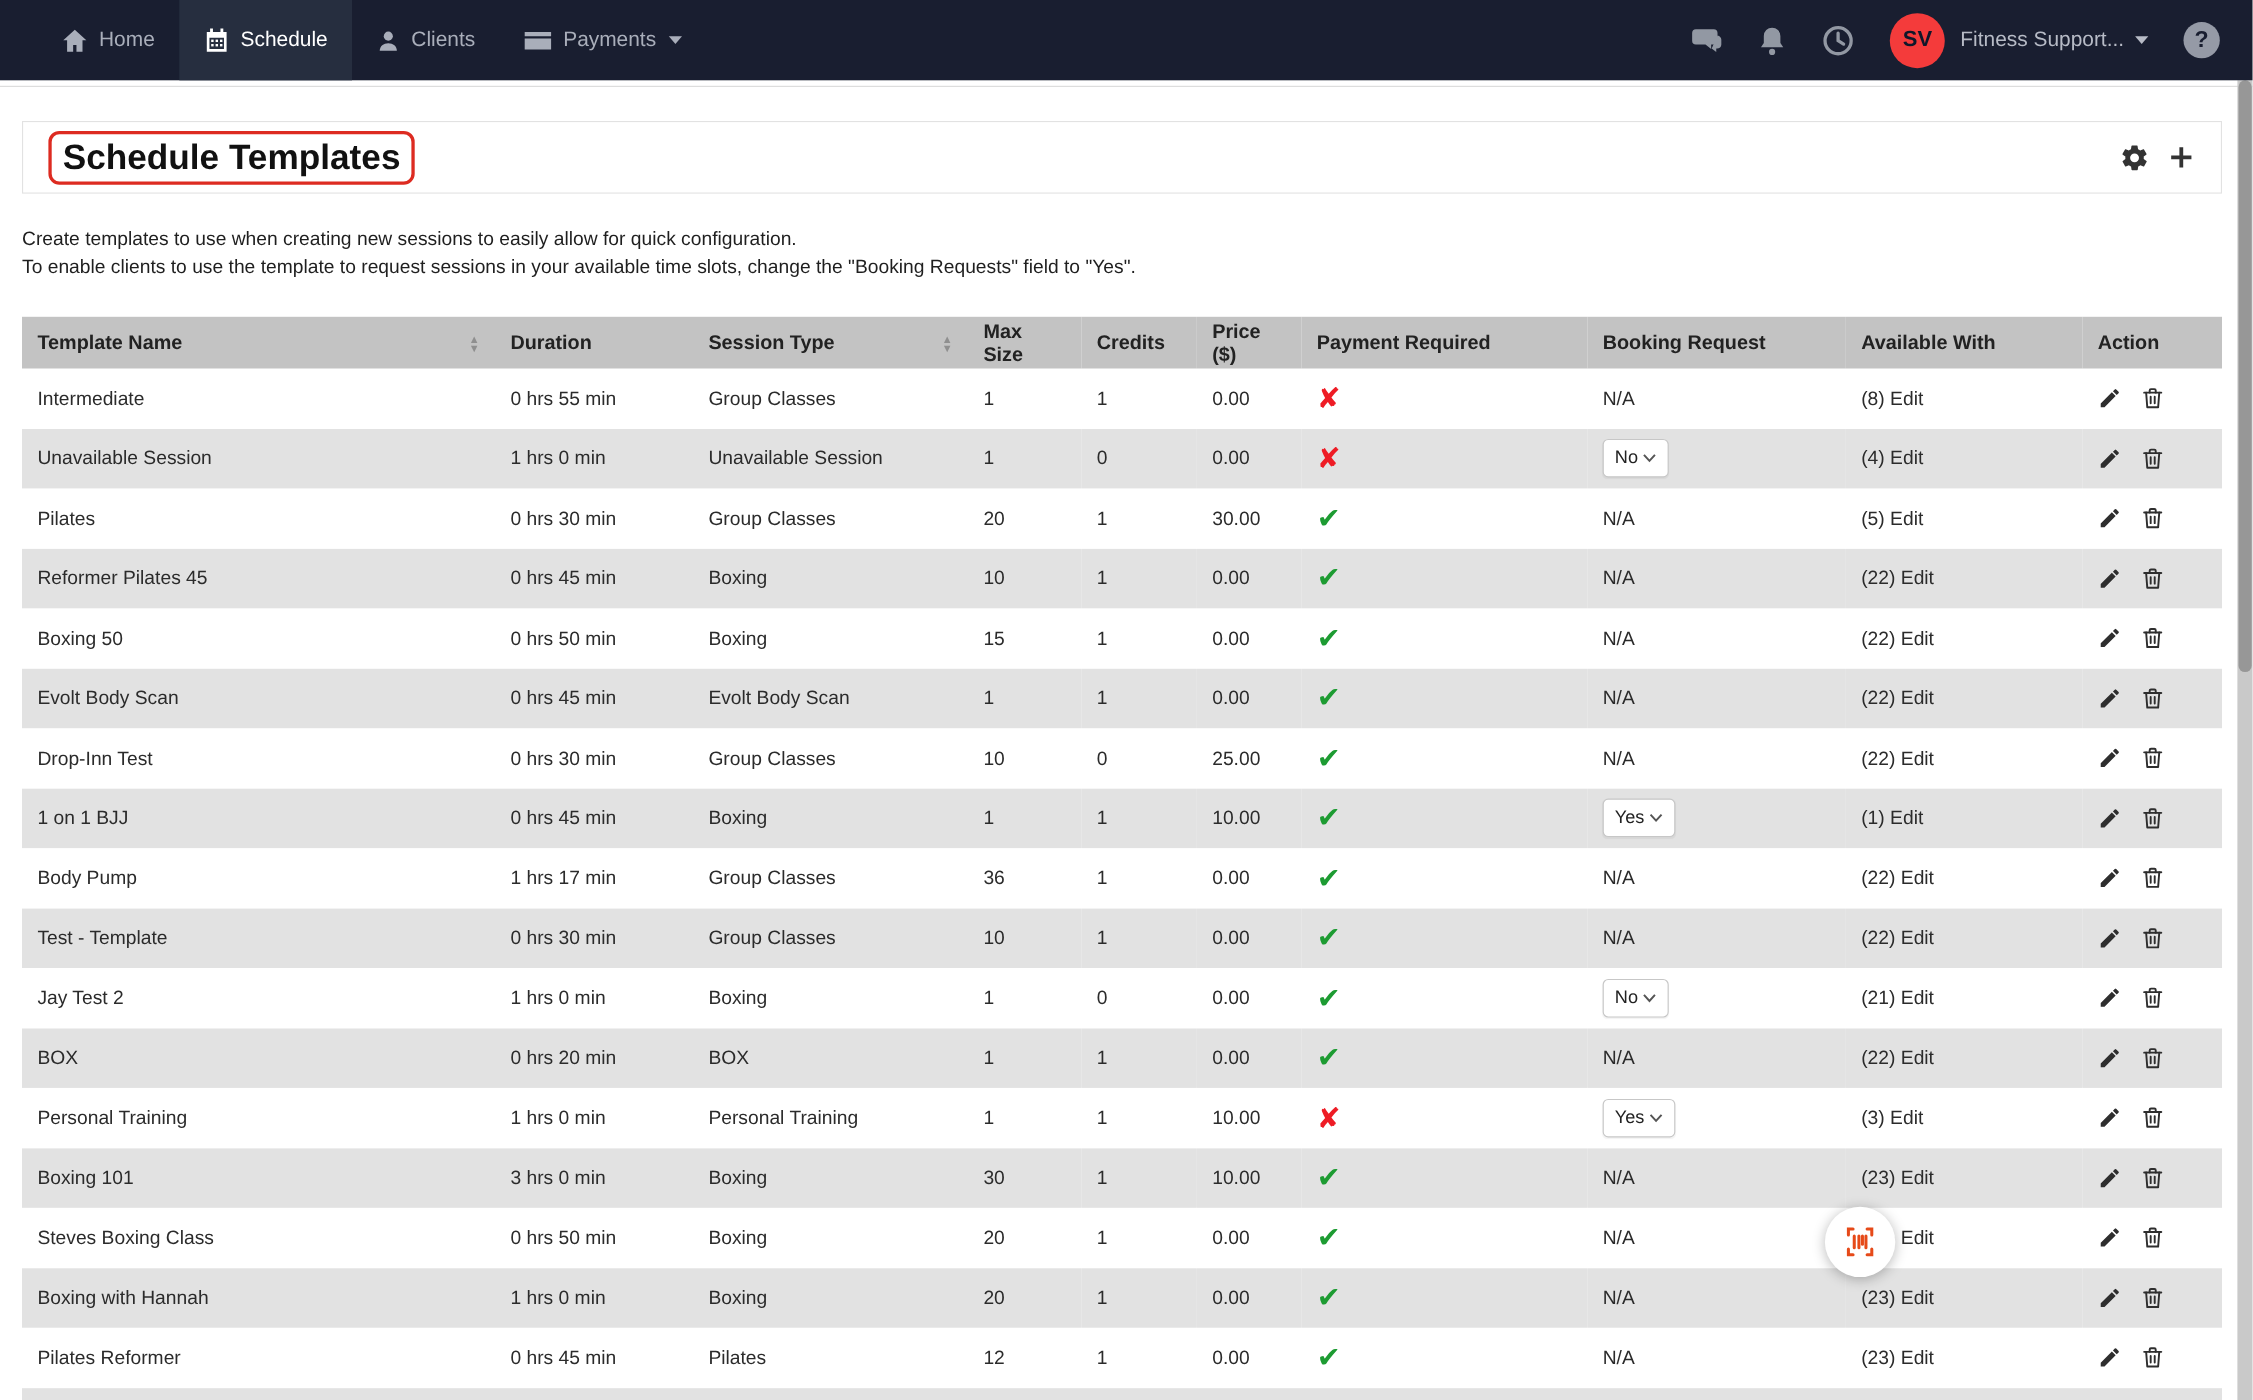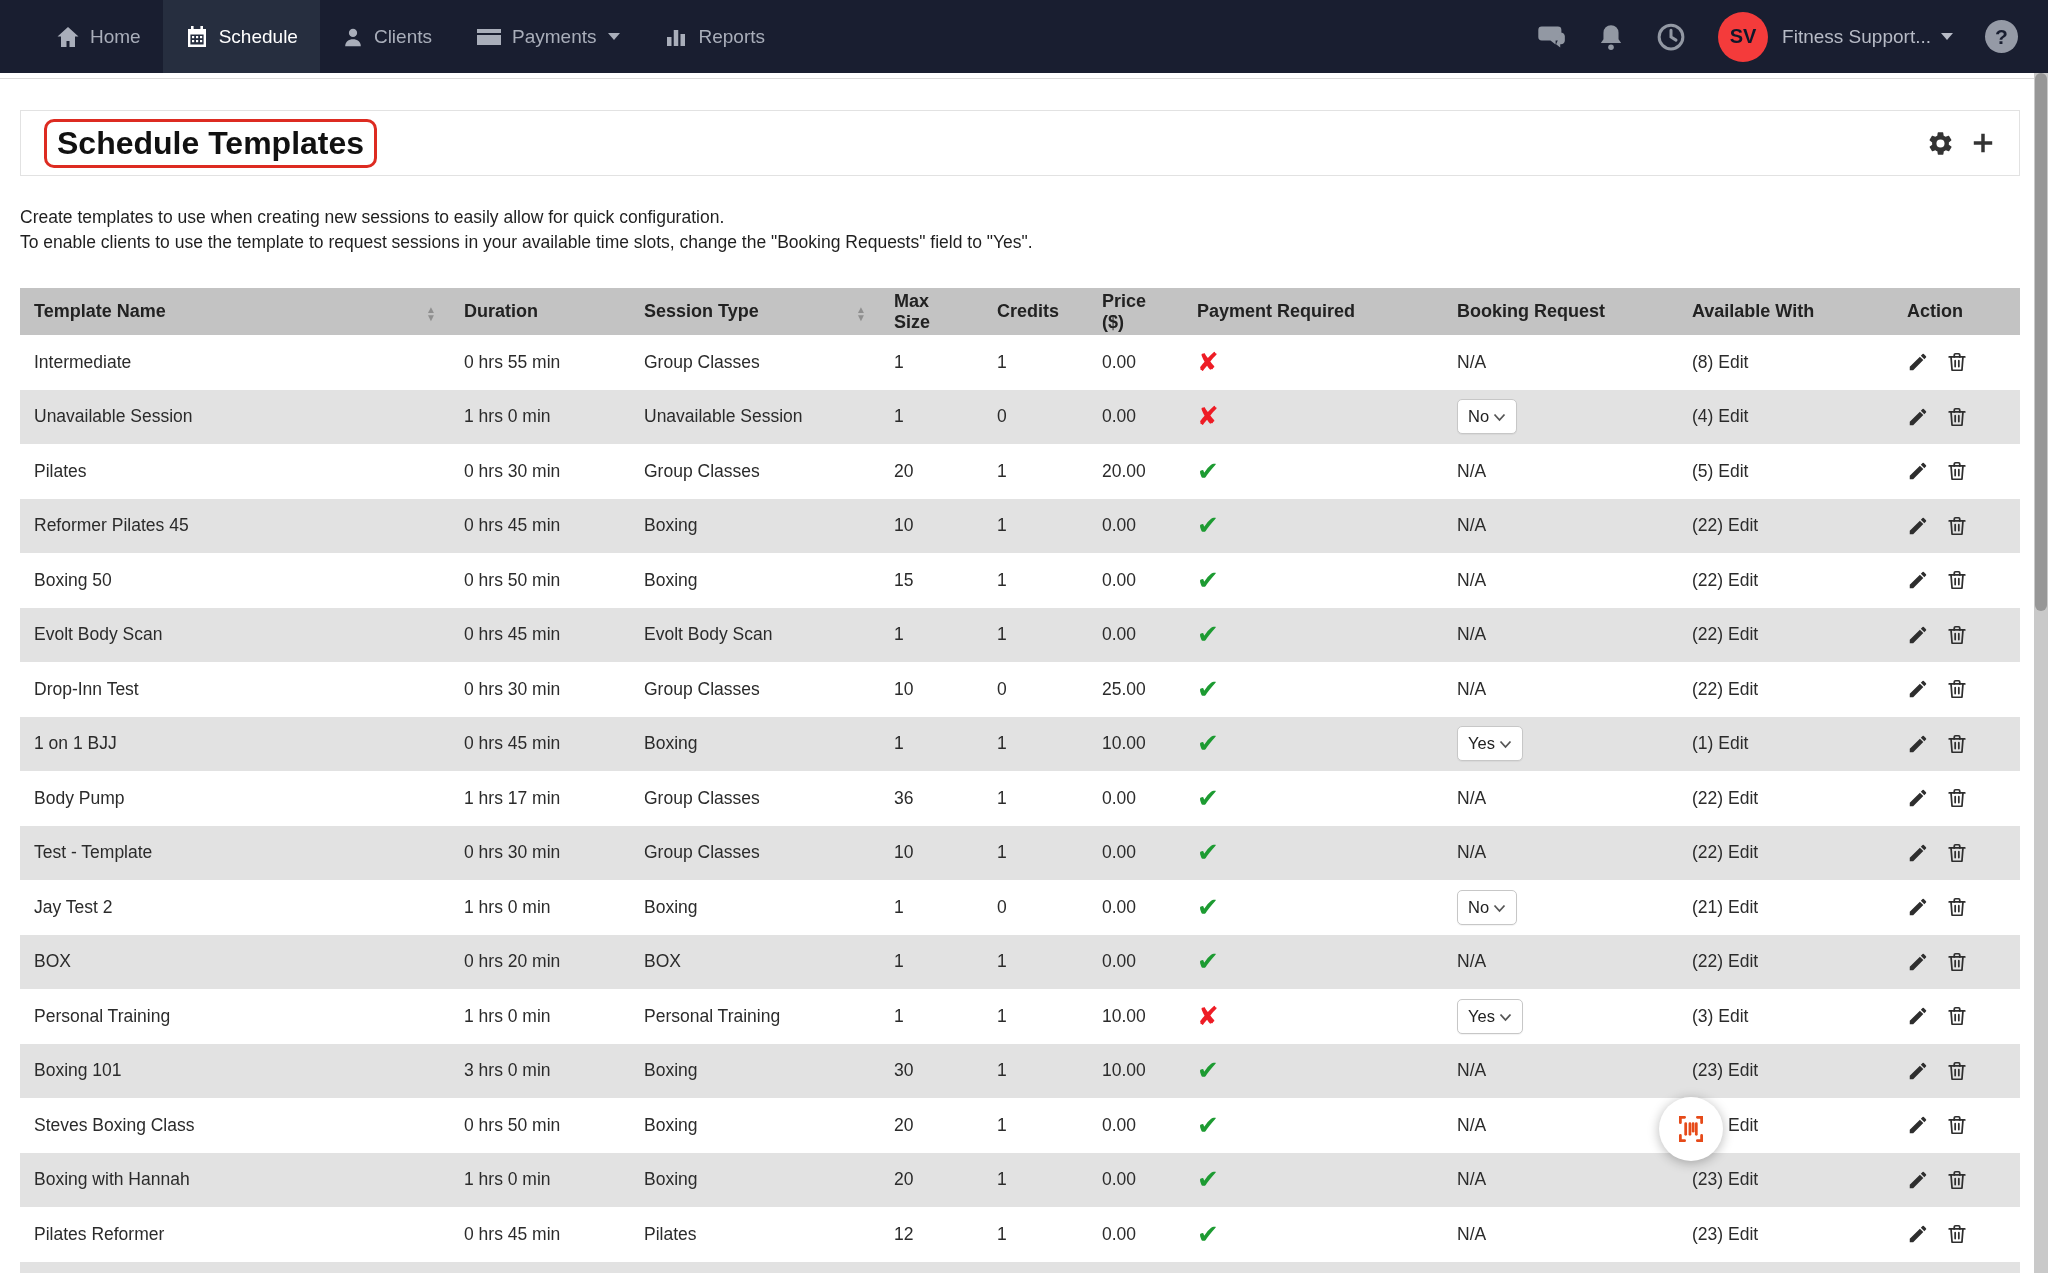--- a/index.html
+++ b/index.html
@@ -108,30 +108,20 @@
         <div class="nav-item">
           <span>
             <svg width="26" height="22" viewBox="0 0 26 20" fill="currentColor">
               <path d="M1 2h24v4H1z"></path>
               <path d="M1 8h24v10H1z"></path>
             </svg>
           </span>
           <span>Payments</span>
           <span class="caret" style="border-top-color:#a9aeba;margin-left:2px"></span>
         </div>
-        <div class="nav-item">
-          <span>
-            <svg width="24" height="24" viewBox="0 0 24 24" fill="currentColor">
-              <rect x="3" y="12" width="4.5" height="9"></rect>
-              <rect x="9.75" y="5" width="4.5" height="16"></rect>
-              <rect x="16.5" y="9" width="4.5" height="12"></rect>
-            </svg>
-          </span>
-          <span>Reports</span>
-        </div>
       </div>
     <div class="nav-right">
       <span class="nav-icon">
         <svg width="30" height="26" viewBox="0 0 26 22" fill="currentColor">
             <path d="M3 1h14a3 3 0 013 3v6a3 3 0 01-3 3h-2v3.5L10.5 13H3a3 3 0 01-3-3V4a3 3 0 013-3z" transform="translate(2 1)"></path>
             <path d="M22 7c1.7.3 3 1.6 3 3.3V14c0 1.9-1.5 3.2-3.4 3.2H21V20l-3.6-2.8" fill="currentColor"></path>
           </svg>
       </span>
       <span class="nav-icon">
         <svg width="26" height="28" viewBox="0 0 24 26" fill="currentColor">
@@ -280,21 +270,21 @@
               </button>
             </span>
           </td>
         </tr>
         <tr>
           <td>Pilates</td>
           <td>0 hrs 30 min</td>
           <td>Group Classes</td>
           <td>20</td>
           <td>1</td>
-          <td>20.00</td>
+          <td>30.00</td>
           <td><span class="check">✔</span></td>
           <td>N/A</td>
           <td class="avail"><span>(5)</span> <span class="edit-link">Edit</span></td>
           <td>
             <span class="row-actions">
               <button class="icon-btn">
                 <svg width="22" height="22" viewBox="0 0 24 24" fill="currentColor">
                   <path d="M3 17.25V21h3.75L17.8 9.94l-3.75-3.75L3 17.25zM20.7 7.04a1 1 0 000-1.41l-2.34-2.34a1 1 0 00-1.41 0l-1.83 1.83 3.75 3.75 1.83-1.83z"></path>
                 </svg>
               </button>

